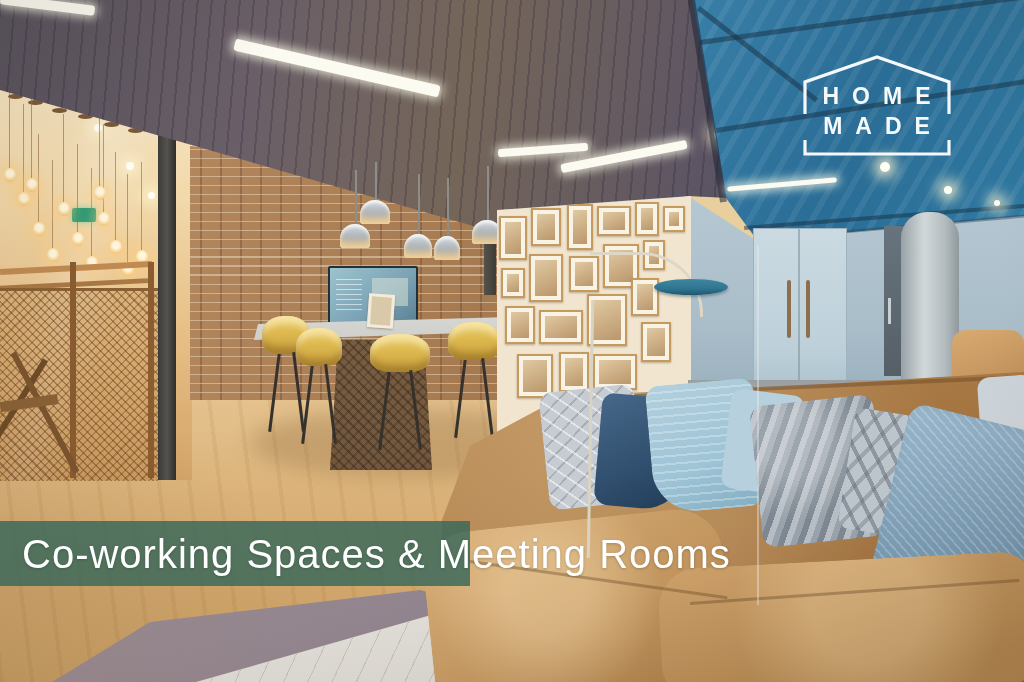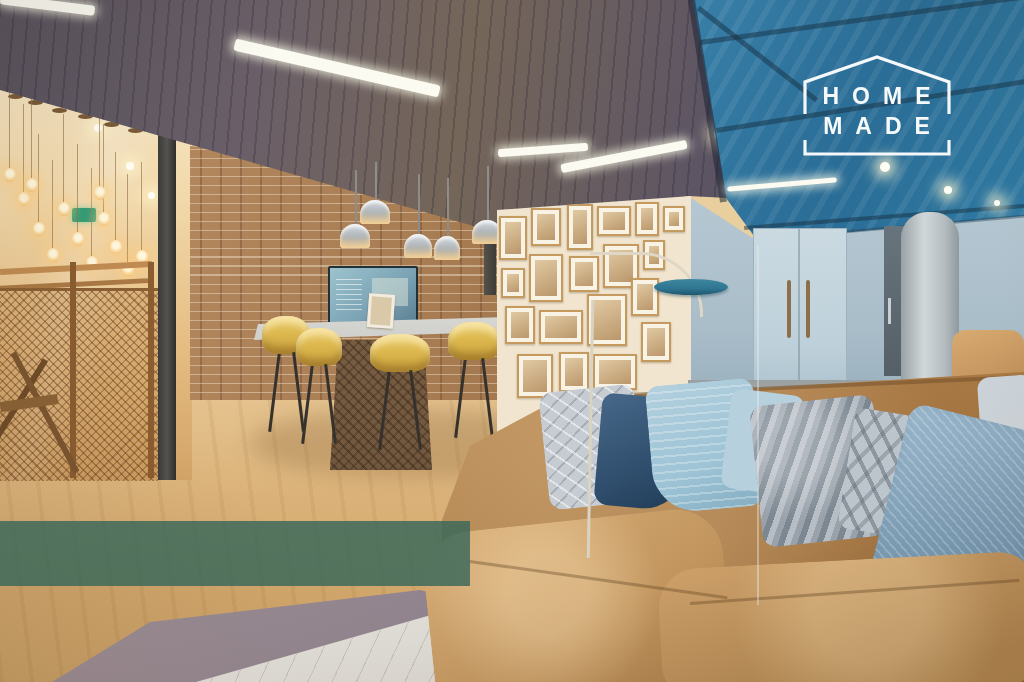--- a/index.html
+++ b/index.html
@@ -298,20 +298,21 @@
     background:rgba(90,60,30,.35);transform:rotate(-4deg);transform-origin:left top;"></div>
 
   <div class="abs" style="left:589px;top:300px;width:3px;height:258px;
     background:#d9d3c3;transform:rotate(1deg);"></div>
   <div class="abs" style="left:757px;top:245px;width:2px;height:360px;
     background:rgba(235,240,240,.4);"></div>
 
   <div id="grade"></div>
 
   <div id="band"></div>
+  <div id="caption">Co-working Spaces &amp; Meeting Rooms</div>
 
   <svg id="logo" viewBox="0 0 156 108">
     <path d="M6 62 L6 30 L78 5 L150 30 L150 62"></path>
     <path d="M6 88 L6 102 L150 102 L150 88"></path>
     <text x="84" y="52" text-anchor="middle">HOME</text>
     <text x="84" y="82" text-anchor="middle">MADE</text>
   </svg>
 
 </div>
 

